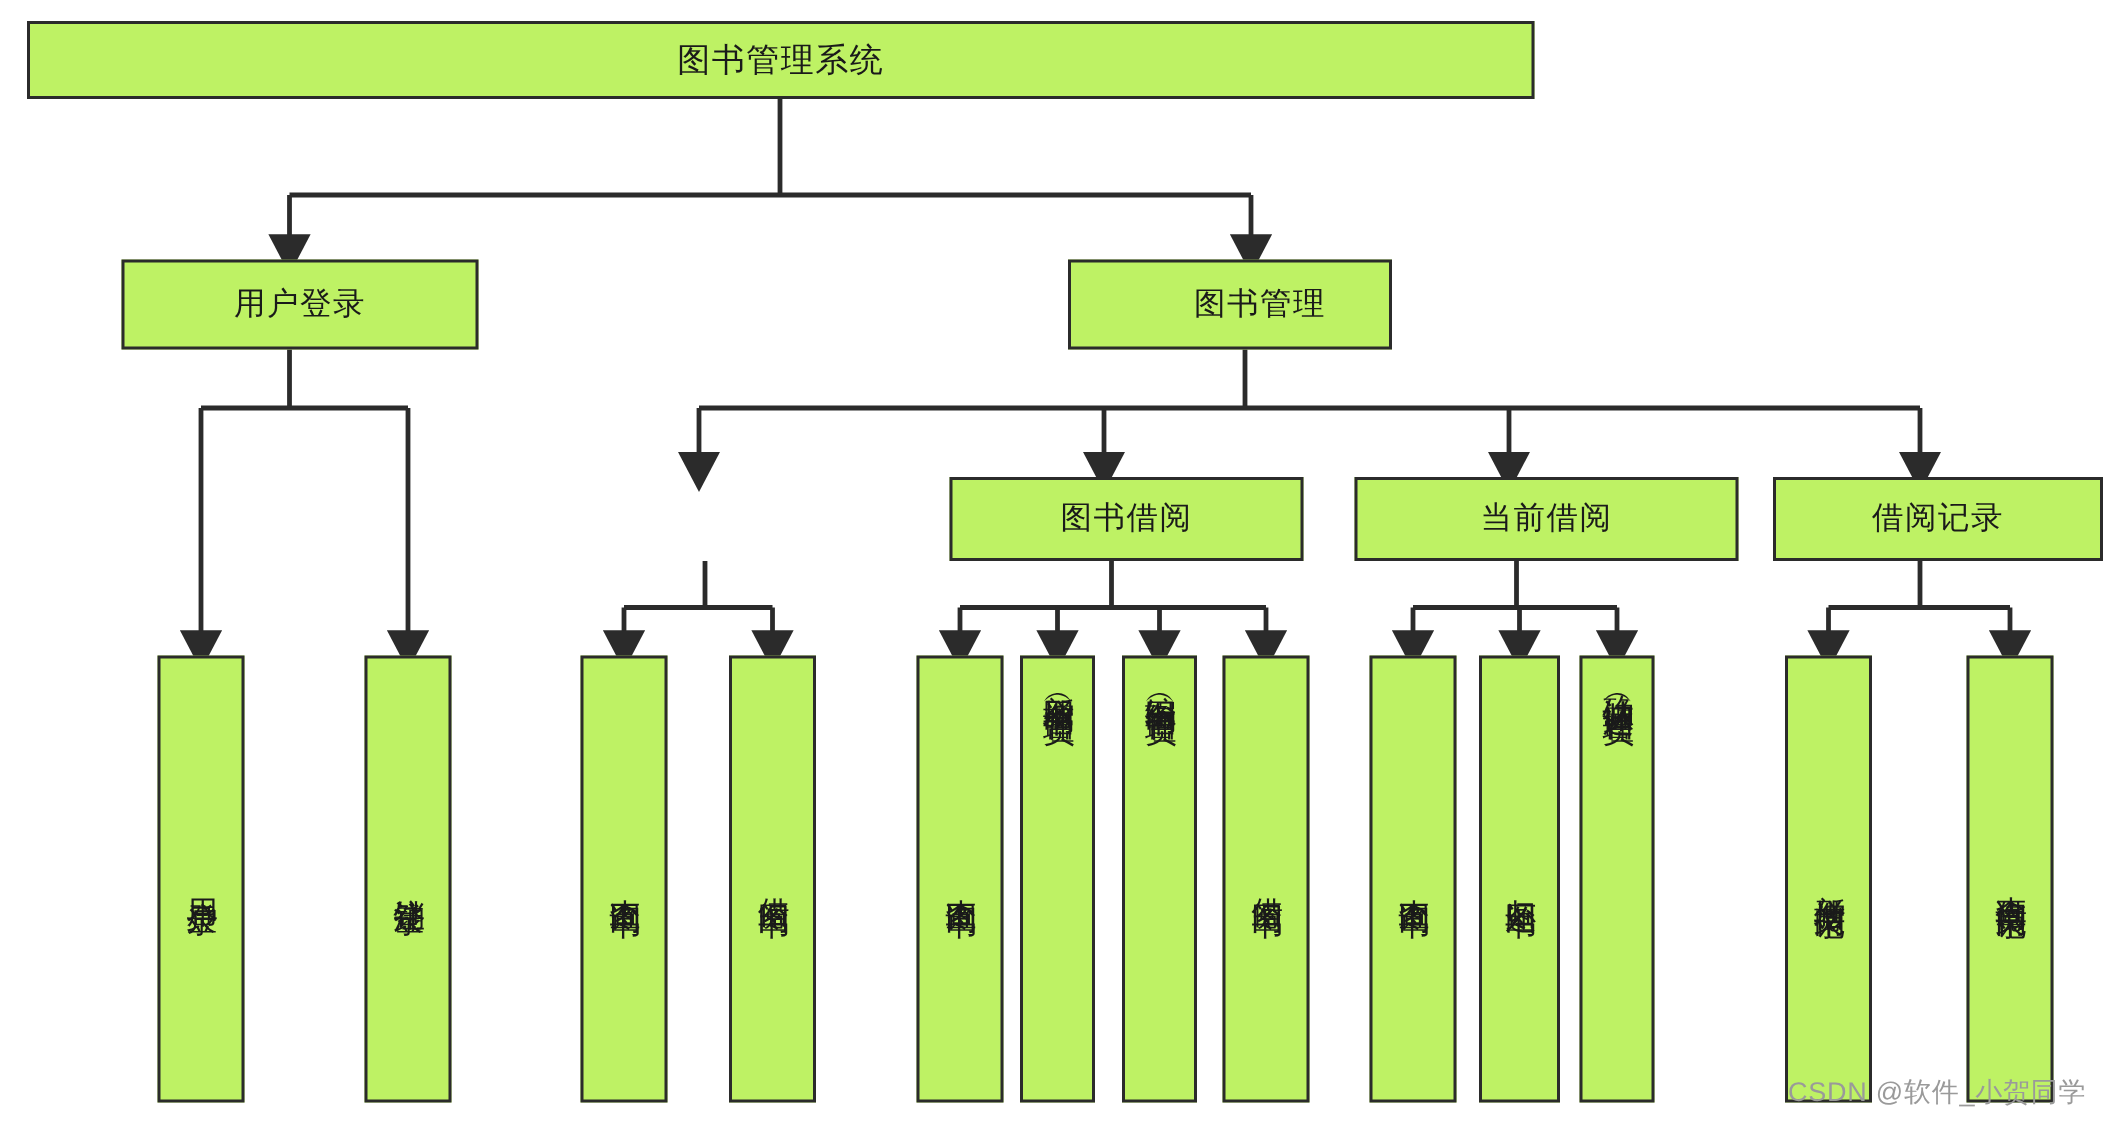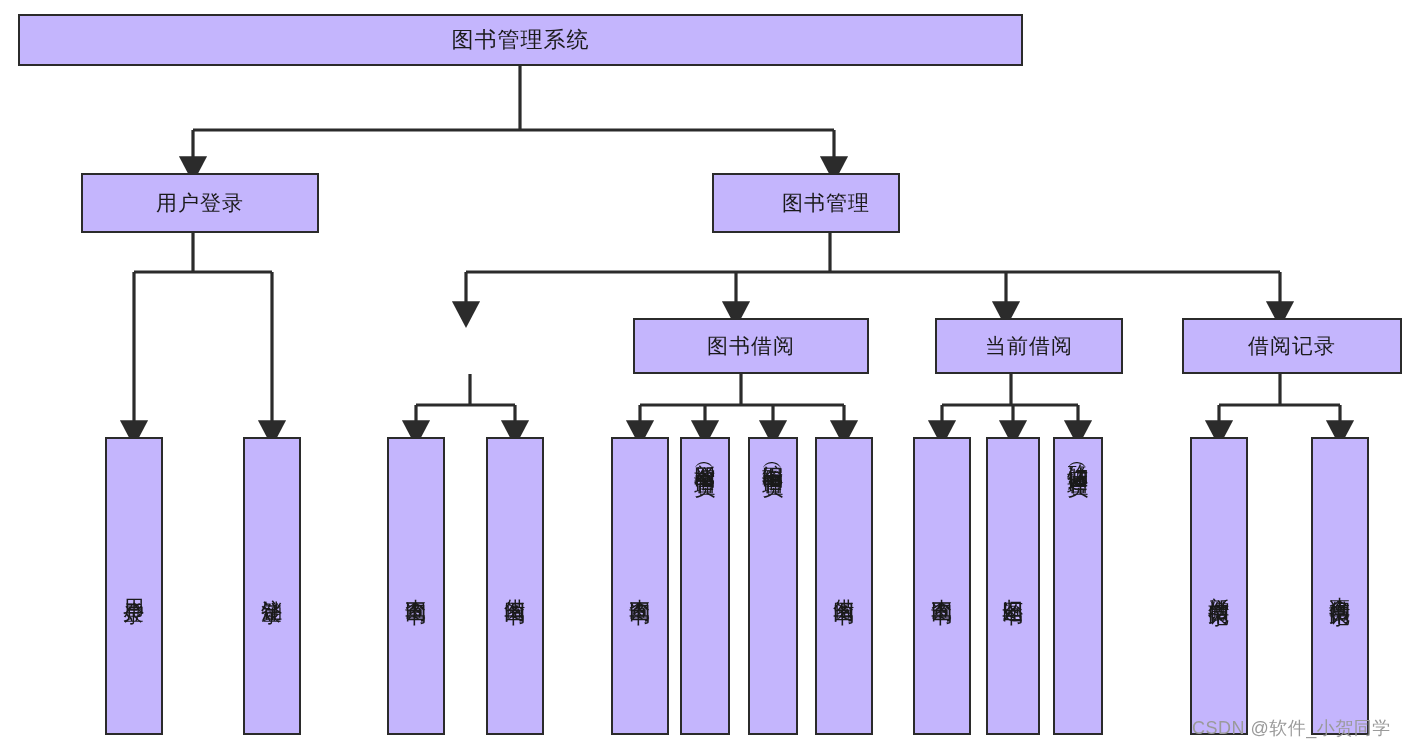--- a/index.html
+++ b/index.html
@@ -3,21 +3,21 @@
 <meta charset="utf-8">
 <style>
   html,body{margin:0;padding:0;background:#ffffff;}
   body{width:1405px;height:747px;font-family:"Liberation Sans","DejaVu Sans",sans-serif;overflow:hidden;}
   #canvas{position:relative;width:1405px;height:747px;background:#ffffff;}
   svg.links{position:absolute;left:0;top:0;width:1405px;height:747px;pointer-events:none;}
   .node{
     position:absolute;
     box-sizing:border-box;
     border:2px solid #2b2b2b;
-    background:#c4b5fd;
+    background:#bef264;
     display:flex;
     align-items:center;
     justify-content:center;
     color:#1a1a1a;
   }
   .node.horiz{font-size:21px;line-height:1.2;letter-spacing:1px;}
   .node.root{font-size:22px;}
   .node.leaf{
     writing-mode:vertical-rl;
     text-orientation:upright;
@@ -92,28 +92,28 @@
     </g>
   </svg>
 
   <div class="node horiz root" style="left:18px;top:14px;width:1005px;height:52px;">
     <span>图书管理系统</span>
   </div>
 
   <div class="node horiz" style="left:81px;top:173px;width:238px;height:60px;">
     <span>用户登录</span>
   </div>
-  <div class="node horiz" style="left:712px;top:173px;width:188px;height:60px;padding-left:40px;">
+  <div class="node horiz" style="left:712px;top:173px;width:216px;height:60px;padding-left:40px;">
     <span>图书管理</span>
   </div>
 
   <div class="node horiz" style="left:633px;top:318px;width:236px;height:56px;">
     <span>图书借阅</span>
   </div>
-  <div class="node horiz" style="left:935px;top:318px;width:188px;height:56px;align-items:center;">
+  <div class="node horiz" style="left:903px;top:318px;width:256px;height:56px;align-items:center;">
     <span>当前借阅</span>
   </div>
   <div class="node horiz" style="left:1182px;top:318px;width:220px;height:56px;">
     <span>借阅记录</span>
   </div>
 
   <div class="node leaf center" style="left:105px;top:437px;width:58px;height:298px;">
     <span>用户登录</span>
   </div>
   <div class="node leaf center" style="left:243px;top:437px;width:58px;height:298px;">

